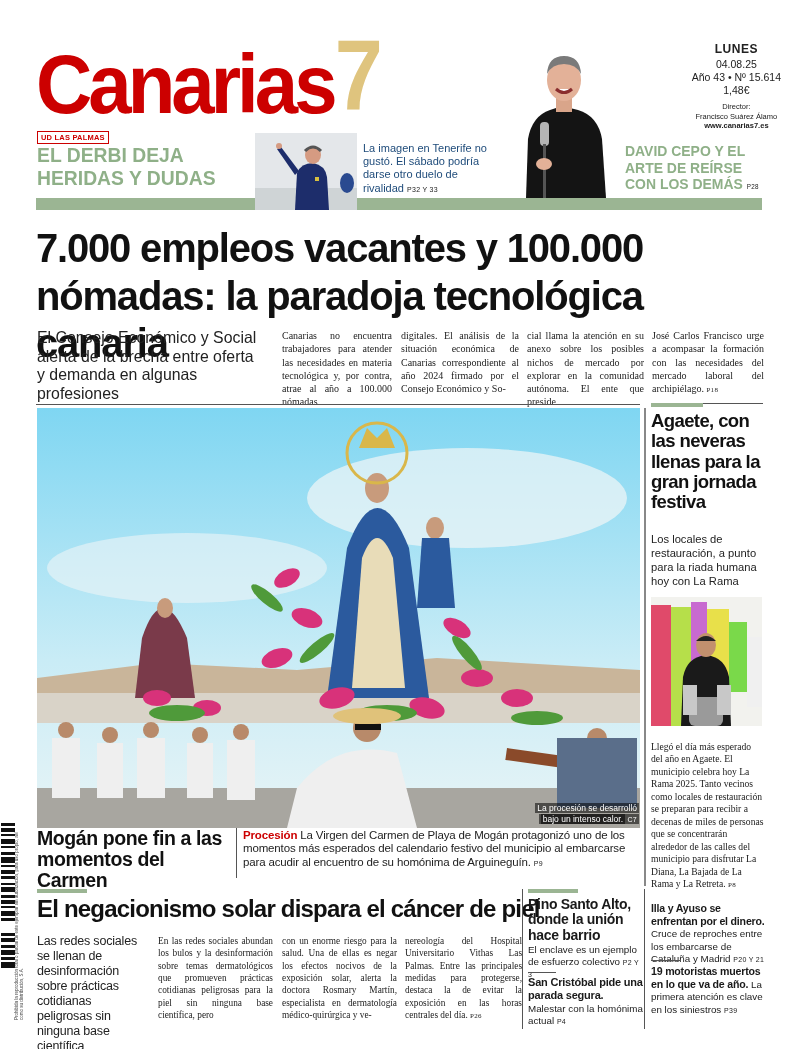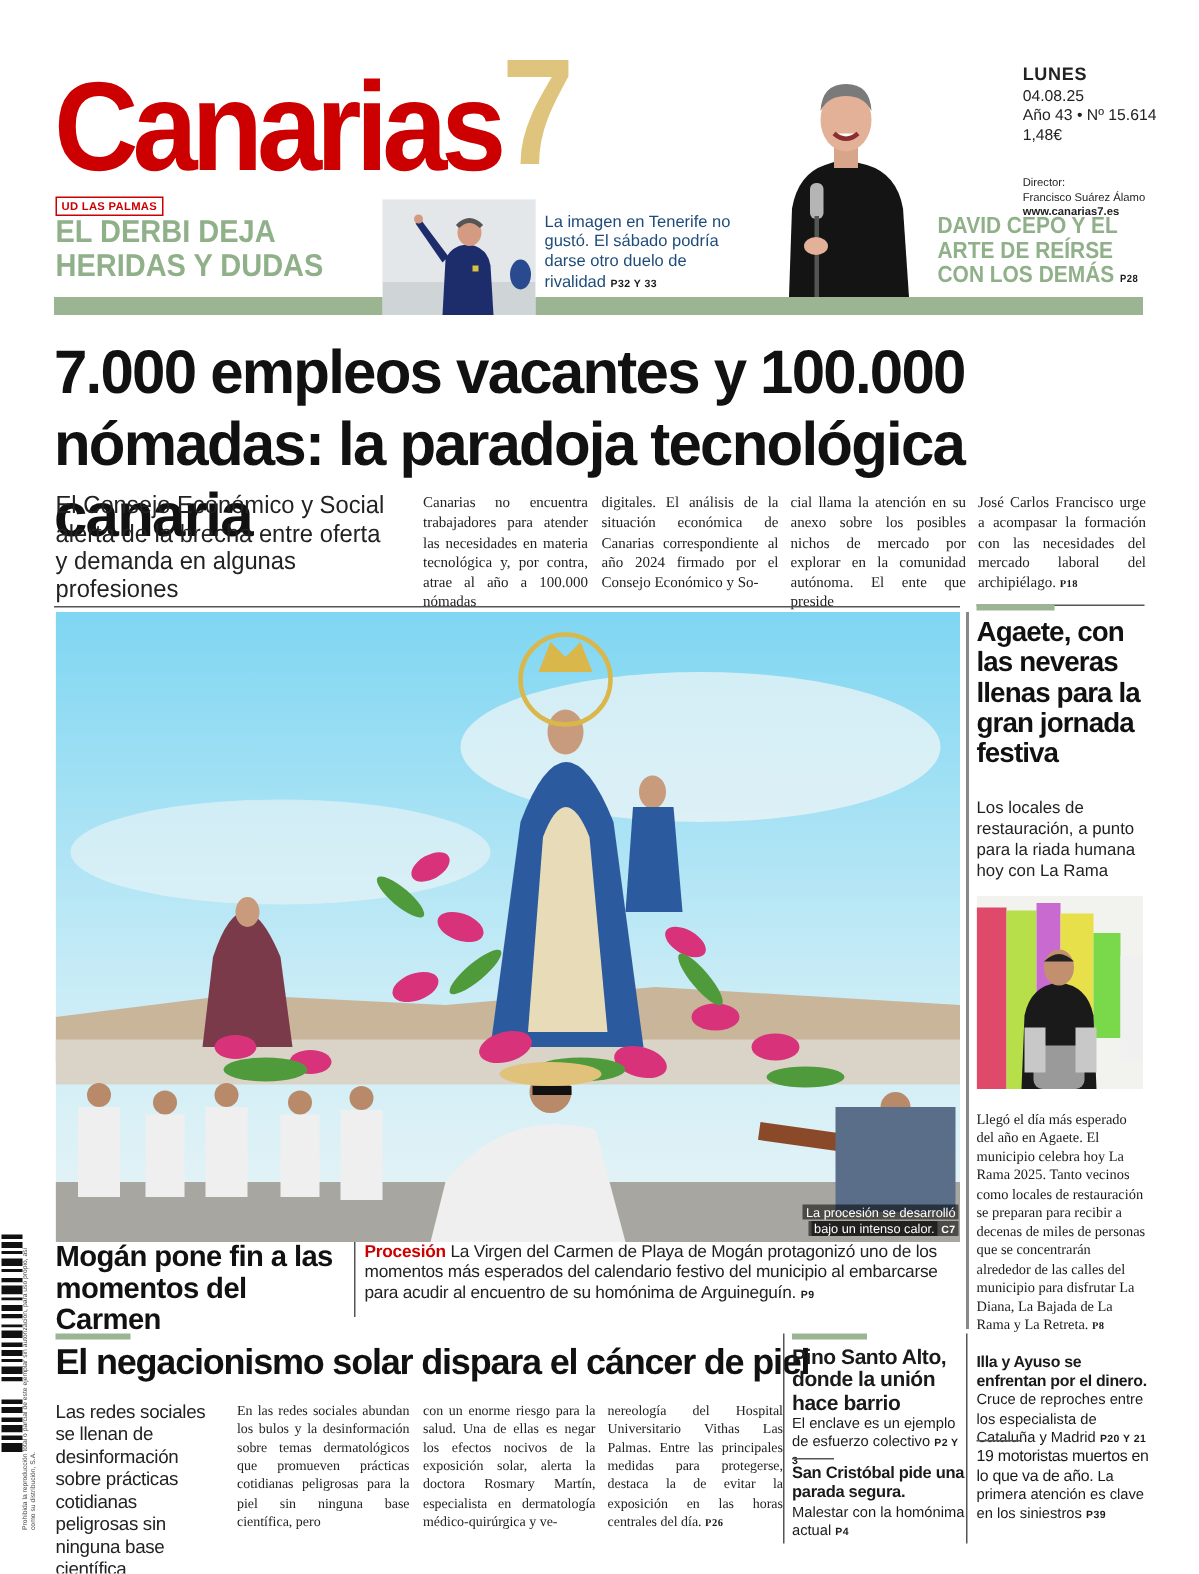--- a/index.html
+++ b/index.html
@@ -5,36 +5,36 @@
   *{box-sizing:border-box;margin:0;padding:0}
   html,body{width:799px;height:1049px;background:#fff;overflow:hidden}
   body{position:relative;font-family:"Liberation Sans",sans-serif;color:#1a1a1a}
   .abs{position:absolute}
   .serif{font-family:"Liberation Serif","DejaVu Serif",serif}
 
   
   #logo{left:36px;top:36px;height:90px;display:flex;align-items:flex-end}
   #logo .name{font-family:"Liberation Sans",sans-serif;font-weight:900;font-size:78px;letter-spacing:-4px;color:#cc0000;line-height:1;transform:scaleY(1.08);transform-origin:bottom}
   #logo .seven{font-weight:900;font-size:96px;color:#dfc47e;line-height:1;margin-left:-2px;transform:scaleX(.9) scaleY(1.05);transform-origin:bottom}
-  #meta{right:28px;top:42px;text-align:left;font-size:10px;line-height:1.2;color:#222}
+  #meta{right:18px;top:42px;text-align:center;font-size:10px;line-height:1.2;color:#222}
   #meta .day{font-weight:900;font-size:12px;letter-spacing:.5px;margin-bottom:2px}
   #meta .date{font-size:10.5px}
   #meta .small{font-size:7.5px;line-height:1.25}
-  #meta .dirlabel{margin-top:21px}
+  #meta .dirlabel{margin-top:6px}
   #meta .web{font-weight:700}
 
   #person{left:518px;top:44px;width:92px;height:154px;overflow:hidden}
 
   
   #strip-bar{left:36px;top:198px;width:726px;height:12px;background:#9bb593}
   #kicker{left:37px;top:131px;border:1.5px solid #cc0000;color:#cc0000;font-weight:900;font-size:7.5px;padding:1px 3px;letter-spacing:.2px}
   #derbi{left:37px;top:143px;width:200px;font-size:21px;font-weight:700;line-height:1.1;color:#8fb088;transform:scaleX(.92);transform-origin:left}
   #coach{left:255px;top:133px;width:102px;height:77px;overflow:hidden;background:#dfe3e6}
   #derbi-text{left:363px;top:142px;width:130px;font-size:11px;line-height:1.2;color:#1e4b7a}
-  .pref{font-weight:700;font-size:7px;color:#1a1a1a;letter-spacing:.3px}
+  .pref{font-weight:400;font-size:7px;color:#1a1a1a;letter-spacing:.3px}
   #cepo{left:625px;top:143px;width:150px;font-size:15.5px;line-height:1.08;font-weight:700;color:#8fb088;transform:scaleX(.9);transform-origin:left}
   #cepo .pref{color:#1a1a1a}
 
   
   #headline{left:36px;top:225px;width:730px;font-family:"Liberation Sans",sans-serif;font-weight:900;font-size:41px;line-height:1.16;letter-spacing:-1.2px;color:#111;transform:scaleX(.975);transform-origin:left}
   #deck{left:37px;top:328px;width:236px;font-size:16.5px;line-height:1.13;color:#222;transform:scaleX(.96);transform-origin:left}
   .col{font-family:"Liberation Serif","DejaVu Serif",serif;font-size:10px;line-height:1.33;color:#222;text-align:justify}
   #c1{left:282px;top:329px;width:110px}
   #c2{left:401px;top:329px;width:118px}
   #c3{left:527px;top:329px;width:117px}
@@ -74,21 +74,21 @@
   #pino-bar{left:528px;top:889px;width:50px;height:4px;background:#9bb593}
   #pino-title{left:528px;top:897px;width:115px;font-weight:900;font-size:14px;line-height:1.1;letter-spacing:-.3px}
   #pino-deck{left:528px;top:944px;width:115px;font-size:9.8px;line-height:1.25}
   #pino-rule{left:528px;top:972px;width:28px;height:1px;background:#555}
   #sancris{left:528px;top:976px;width:115px;font-size:9.8px;line-height:1.22}
   #sancris b{font-weight:900;font-size:11px;letter-spacing:-.2px}
   #illa{left:651px;top:902px;width:118px;font-size:9.8px;line-height:1.25}
   #illa b{font-weight:900;font-size:10.6px;letter-spacing:-.2px}
   #illa-rule{left:651px;top:960px;width:30px;height:1px;background:#555}
   #moto{left:651px;top:965px;width:118px;font-size:9.8px;line-height:1.25}
-  #moto b{font-weight:400;font-size:10.6px;letter-spacing:-.2px}
+  #moto b{font-weight:700;font-size:10.6px;letter-spacing:-.2px}
 
   
   #barcode{left:1px;top:823px;width:14px;height:175px;display:flex;flex-direction:column;gap:0}
   #barcode i{display:block;width:14px;background:#111}
   #legal{left:14px;top:830px;width:8px;height:190px;font-size:4.5px;color:#444;writing-mode:vertical-rl;transform:rotate(180deg)}
 </style>
 </head>
 <body>
 
 <div id="logo" class="abs">
@@ -296,21 +296,21 @@
 </div>
 <div id="pino-rule" class="abs"></div>
 <div id="sancris" class="abs">
   <b>San Cristóbal pide una parada segura.</b>
   <span>Malestar con la homónima actual</span>
   <span class="pref">P4</span>
 </div>
 
 <div id="illa" class="abs">
   <b>Illa y Ayuso se enfrentan por el dinero.</b><br>
-  <span>Cruce de reproches entre los especialista de Cataluña y Madrid</span>
+  <span>Cruce de reproches entre los embarcarse de Cataluña y Madrid</span>
   <span class="pref">P20 Y 21</span>
 </div>
 <div id="illa-rule" class="abs"></div>
 <div id="moto" class="abs">
   <b>19 motoristas muertos en lo que va de año.</b>
   <span>La primera atención es clave en los siniestros</span>
   <span class="pref">P39</span>
 </div>
 
 <div id="barcode" class="abs">

